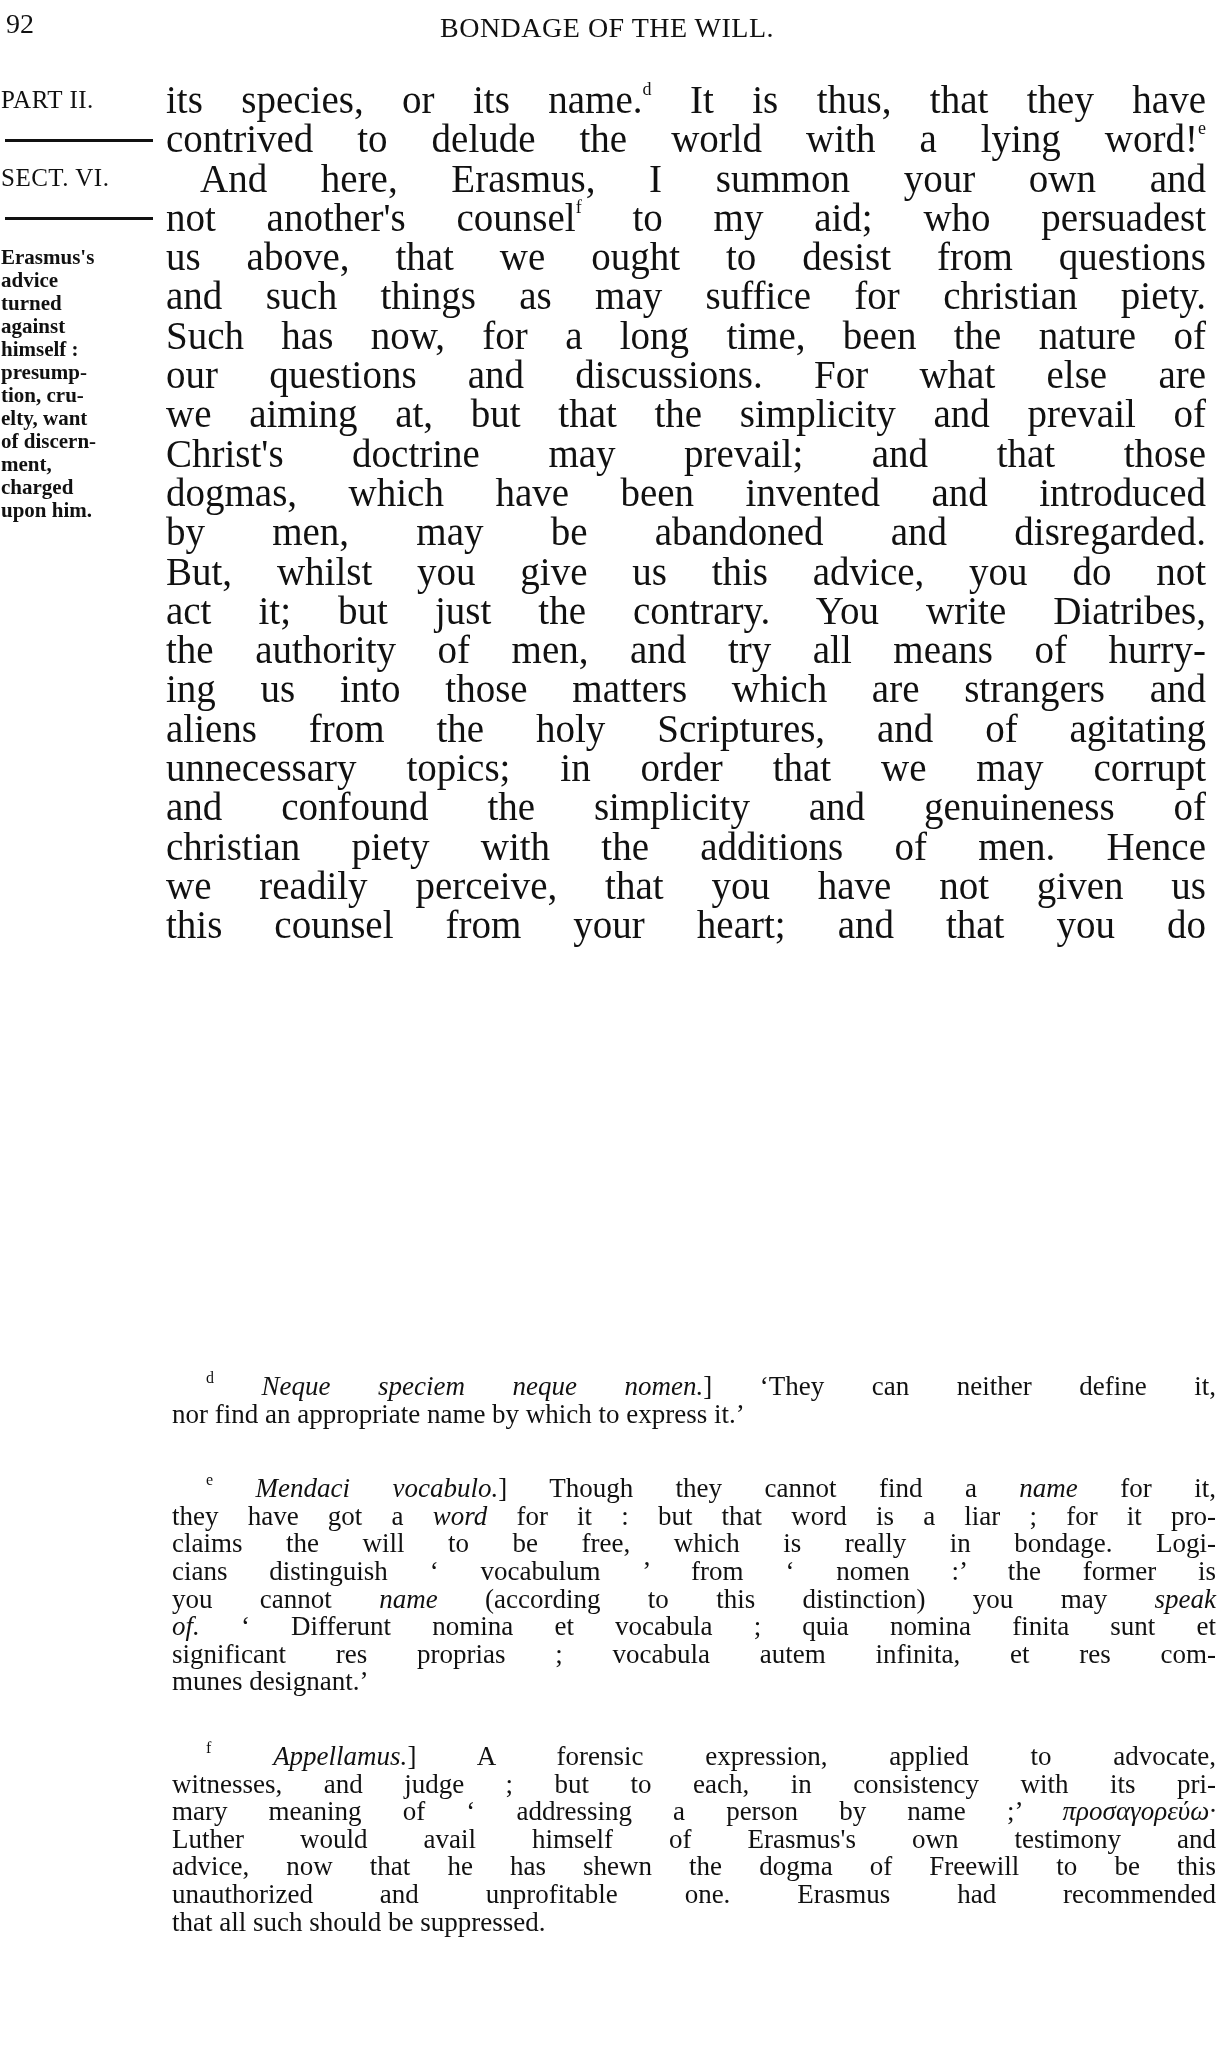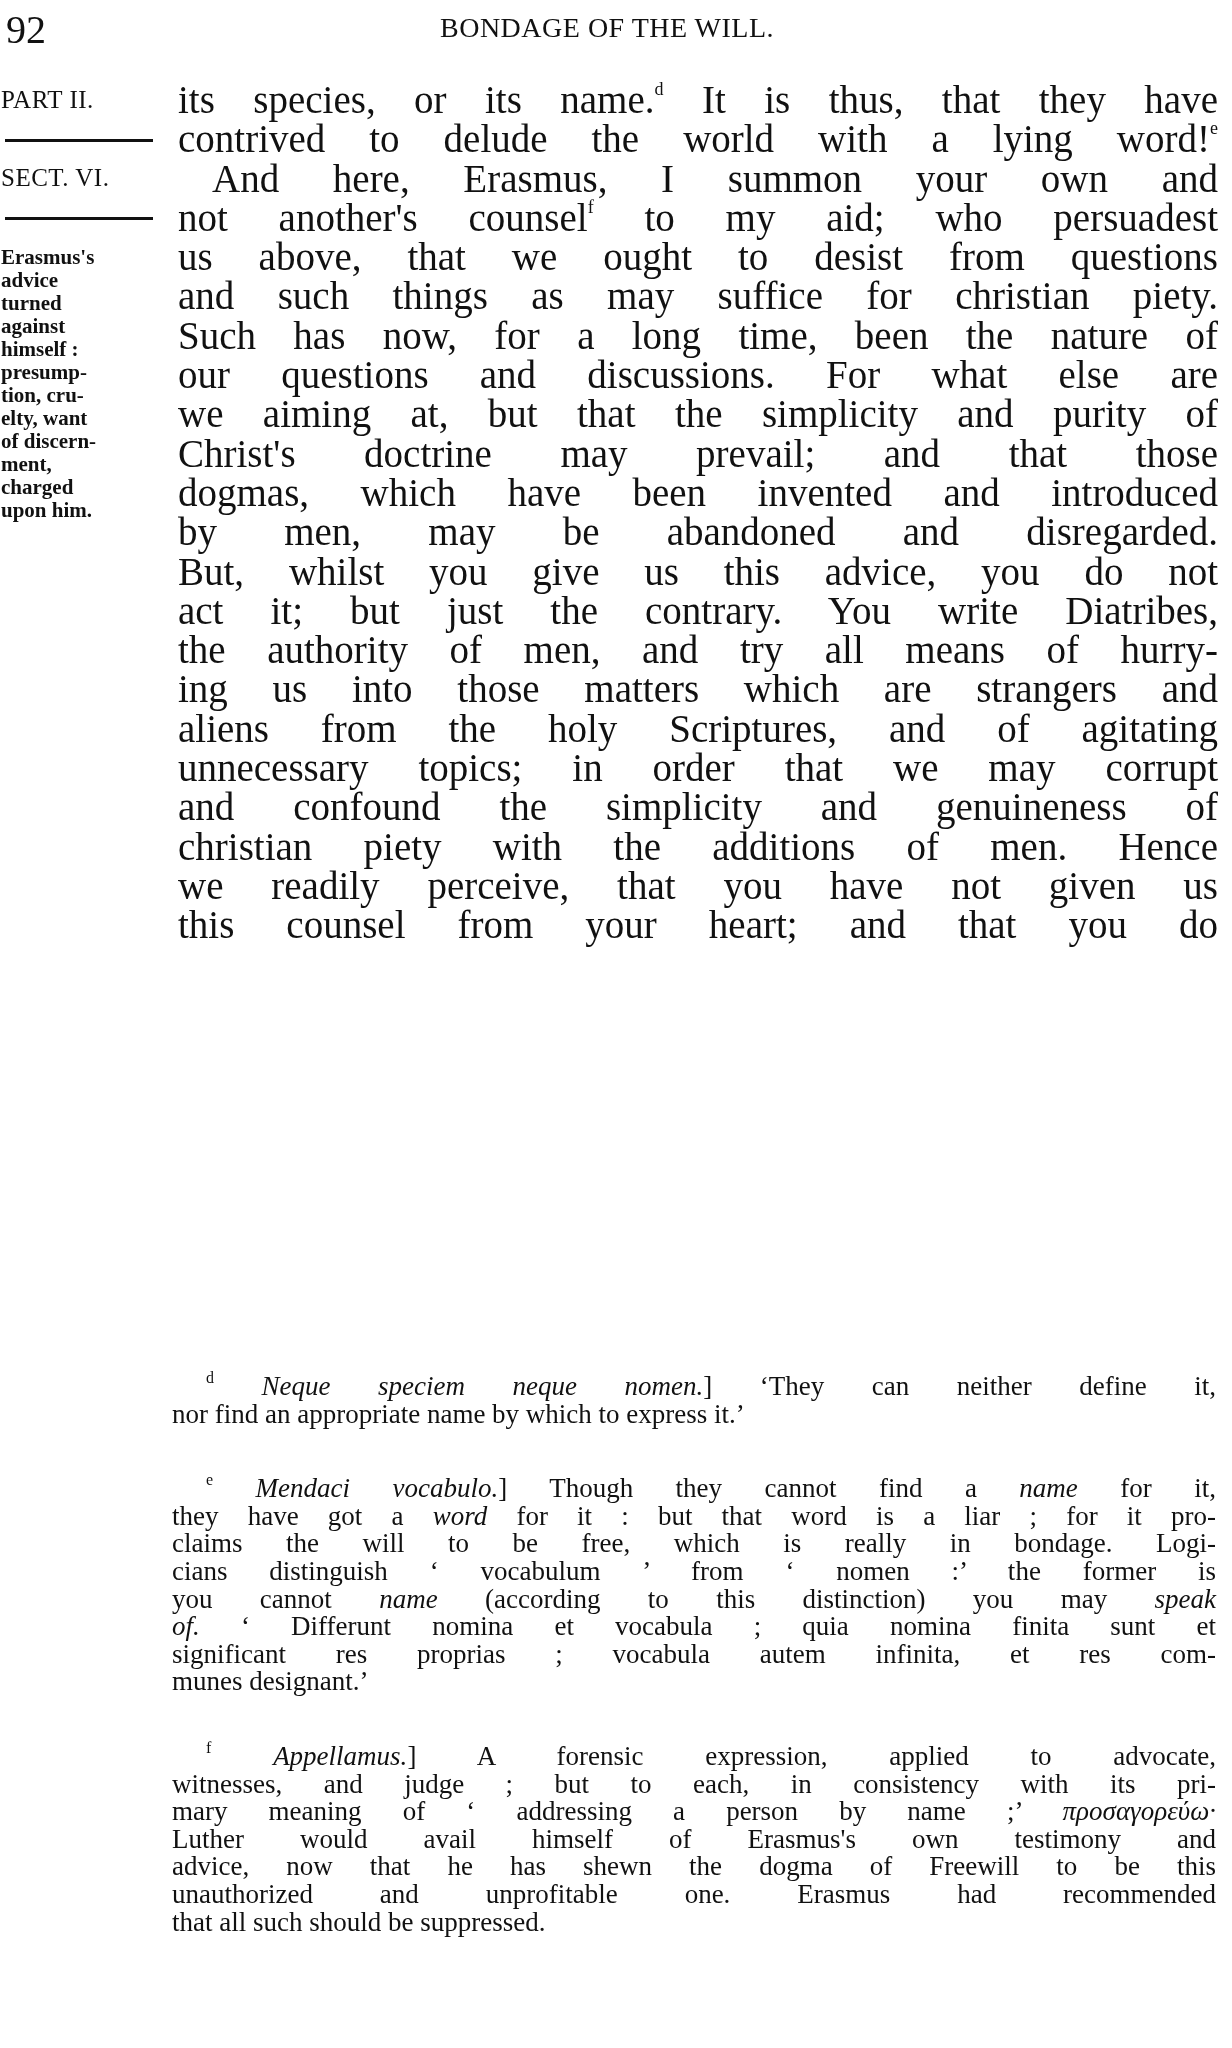--- a/index.html
+++ b/index.html
@@ -11,22 +11,22 @@
       width: 1232px;
       height: 2048px;
       position: relative;
       overflow: hidden;
       color: #111111;
       font-family: "Liberation Serif", "DejaVu Serif", serif;
     }
     .page-number {
       position: absolute;
       left: 6px;
-      top: 6px;
-      font-size: 40px;
+      top: 0;
+      font-size: 28px;
       line-height: 48px;
     }
     .running-head {
       position: absolute;
       left: 440px;
       top: 10px;
       font-size: 28px;
       line-height: 36px;
       letter-spacing: 0.5px;
     }
@@ -60,21 +60,21 @@
     .side-note {
       margin-top: 10px;
       font-size: 21px;
       line-height: 23px;
       font-weight: bold;
       width: 150px;
     }
     .side-note div { white-space: nowrap; }
     .main-text {
       position: absolute;
-      left: 178px;
+      left: 166px;
       top: 80px;
       width: 1040px;
       font-size: 39px;
       line-height: 39.3px;
     }
     .main-text .line {
       white-space: nowrap;
       text-align: justify;
       text-align-last: justify;
       height: 39.3px;
@@ -135,21 +135,21 @@
 
 <div class="main-text" id="main-text">
     <div class="line"><span>its species, or its name.</span><sup>d</sup><span>  It is thus, that they have</span></div>
     <div class="line"><span>contrived to delude the world with a lying word!</span><sup>e</sup></div>
     <div class="line indent"><span>And here, Erasmus, I summon your own and</span></div>
     <div class="line"><span>not another's counsel</span><sup>f</sup><span> to my aid; who persuadest</span></div>
     <div class="line"><span>us above, that we ought to desist from questions</span></div>
     <div class="line"><span>and such things as may suffice for christian piety.</span></div>
     <div class="line"><span>Such has now, for a long time, been the nature of</span></div>
     <div class="line"><span>our questions and discussions.  For what else are</span></div>
-    <div class="line"><span>we aiming at, but that the simplicity and purity of</span></div>
+    <div class="line"><span>we aiming at, but that the simplicity and prevail of</span></div>
     <div class="line"><span>Christ's doctrine may prevail; and that those</span></div>
     <div class="line"><span>dogmas, which have been invented and introduced</span></div>
     <div class="line"><span>by men, may be abandoned and disregarded.</span></div>
     <div class="line"><span>But, whilst you give us this advice, you do not</span></div>
     <div class="line"><span>act it; but just the contrary.  You write Diatribes,</span></div>
     <div class="line"><span>the authority of men, and try all means of hurry-</span></div>
     <div class="line"><span>ing us into those matters which are strangers and</span></div>
     <div class="line"><span>aliens from the holy Scriptures, and of agitating</span></div>
     <div class="line"><span>unnecessary topics; in order that we may corrupt</span></div>
     <div class="line"><span>and confound the simplicity and genuineness of</span></div>

